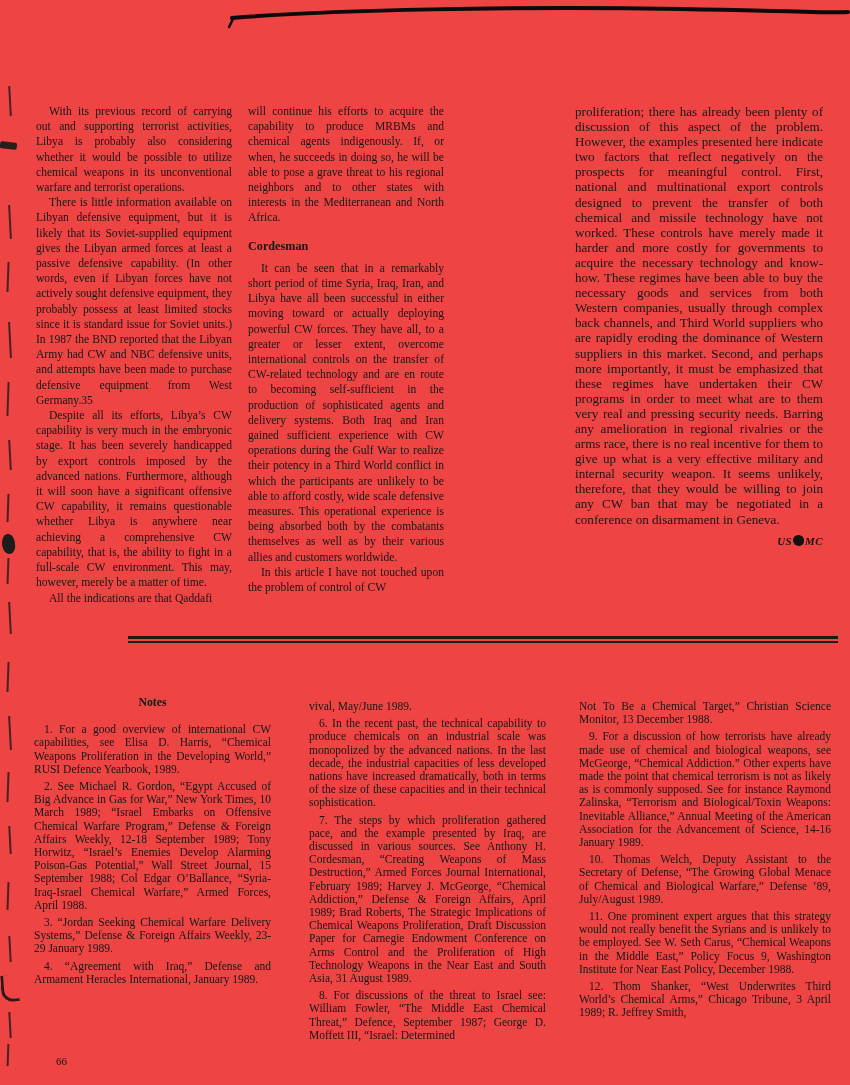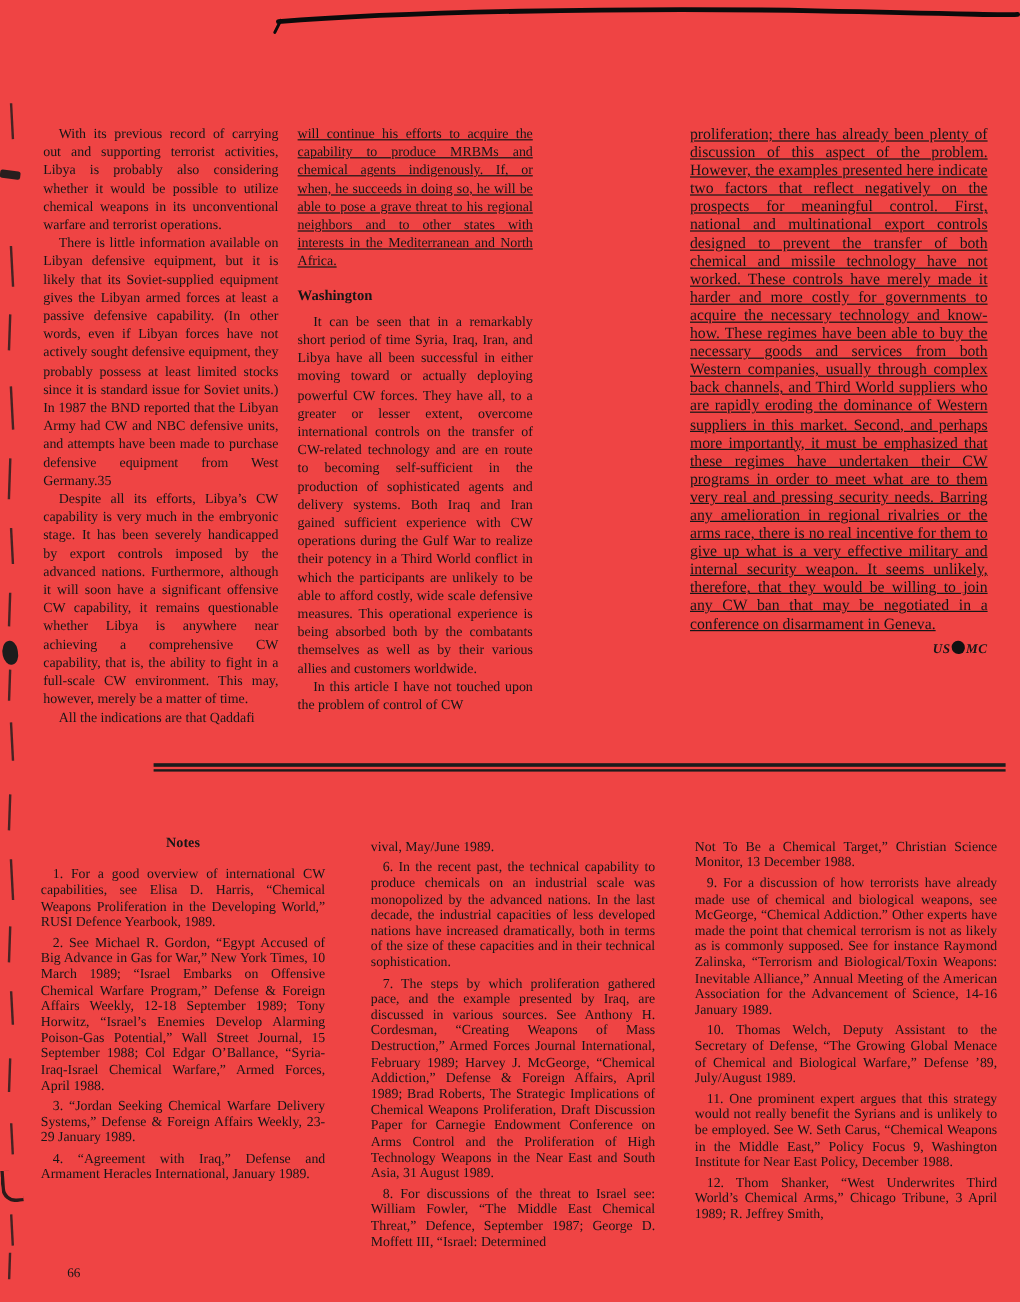--- a/index.html
+++ b/index.html
@@ -21,21 +21,21 @@
   .left-marks b.thick { left:0; width:17px; height:7px; border-radius:2px; transform:rotate(7deg); opacity:.95; }
   .left-marks b.blob  { left:2px; width:13px; height:20px; border-radius:60% 45% 55% 50%; transform:rotate(-12deg); }
   .left-marks b.hook  { left:1px; width:15px; height:24px; background:transparent;
                         border-left:3px solid #161616; border-bottom:3px solid #161616;
                         border-bottom-left-radius:12px; transform:rotate(-4deg); opacity:.9; }
 
   
   .body-cols { position:absolute; top:104px; left:36px; display:flex; }
   .acol { text-align:justify; }
   .acol p { margin:0; text-indent:13px; }
-  .acol p.noindent { text-indent:0;text-decoration:underline; }
+  .acol p.noindent { text-indent:0; }
   .c1, .c2 { width:196px; font-size:11.6px; line-height:15.2px; }
   .c1 { margin-right:16px; }
   .c2 { margin-right:131px; }
   .c3 { width:248px; font-size:13.1px; line-height:15.1px; }
   .conclusion { font-weight:bold; font-size:12.2px; margin:13px 0 7px 0; text-indent:0; }
 
   .endmark { margin-top:7px; text-align:right; font-weight:bold; font-style:italic;
              font-size:11px; letter-spacing:.4px; }
   .emblem { display:inline-block; width:11px; height:11px; background:#111;
             border-radius:50% 50% 45% 55%; vertical-align:-1px; margin:0 1px; }
@@ -95,21 +95,21 @@
 
   <main class="body-cols">
     <div class="acol c1">
       <p>With its previous record of carrying out and supporting terrorist activities, Libya is probably also considering whether it would be possible to utilize chemical weapons in its unconventional warfare and terrorist operations.</p>
       <p>There is little information available on Libyan defensive equipment, but it is likely that its Soviet-supplied equipment gives the Libyan armed forces at least a passive defensive capability. (In other words, even if Libyan forces have not actively sought defensive equipment, they probably possess at least limited stocks since it is standard issue for Soviet units.) In 1987 the BND reported that the Libyan Army had CW and NBC defensive units, and attempts have been made to purchase defensive equipment from West Germany.35</p>
       <p>Despite all its efforts, Libya’s CW capability is very much in the embryonic stage. It has been severely handicapped by export controls imposed by the advanced nations. Furthermore, although it will soon have a significant offensive CW capability, it remains questionable whether Libya is anywhere near achieving a comprehensive CW capability, that is, the ability to fight in a full-scale CW environment. This may, however, merely be a matter of time.</p>
       <p>All the indications are that Qaddafi</p>
     </div>
     <div class="acol c2">
       <p class="noindent">will continue his efforts to acquire the capability to produce MRBMs and chemical agents indigenously. If, or when, he succeeds in doing so, he will be able to pose a grave threat to his regional neighbors and to other states with interests in the Mediterranean and North Africa.</p>
-      <h3 class="conclusion">Washington</h3>
+      <h3 class="conclusion">Cordesman</h3>
       <p>It can be seen that in a remarkably short period of time Syria, Iraq, Iran, and Libya have all been successful in either moving toward or actually deploying powerful CW forces. They have all, to a greater or lesser extent, overcome international controls on the transfer of CW-related technology and are en route to becoming self-sufficient in the production of sophisticated agents and delivery systems. Both Iraq and Iran gained sufficient experience with CW operations during the Gulf War to realize their potency in a Third World conflict in which the participants are unlikely to be able to afford costly, wide scale defensive measures. This operational experience is being absorbed both by the combatants themselves as well as by their various allies and customers worldwide.</p>
       <p>In this article I have not touched upon the problem of control of CW</p>
     </div>
     <div class="acol c3">
       <p class="noindent">proliferation; there has already been plenty of discussion of this aspect of the problem. However, the examples presented here indicate two factors that reflect negatively on the prospects for meaningful control. First, national and multinational export controls designed to prevent the transfer of both chemical and missile technology have not worked. These controls have merely made it harder and more costly for governments to acquire the necessary technology and know-how. These regimes have been able to buy the necessary goods and services from both Western companies, usually through complex back channels, and Third World suppliers who are rapidly eroding the dominance of Western suppliers in this market. Second, and perhaps more importantly, it must be emphasized that these regimes have undertaken their CW programs in order to meet what are to them very real and pressing security needs. Barring any amelioration in regional rivalries or the arms race, there is no real incentive for them to give up what is a very effective military and internal security weapon. It seems unlikely, therefore, that they would be willing to join any CW ban that may be negotiated in a conference on disarmament in Geneva.</p>
       <div class="endmark">
         <span>US</span><span class="emblem"></span><span>MC</span>
       </div>
     </div>
   </main>

